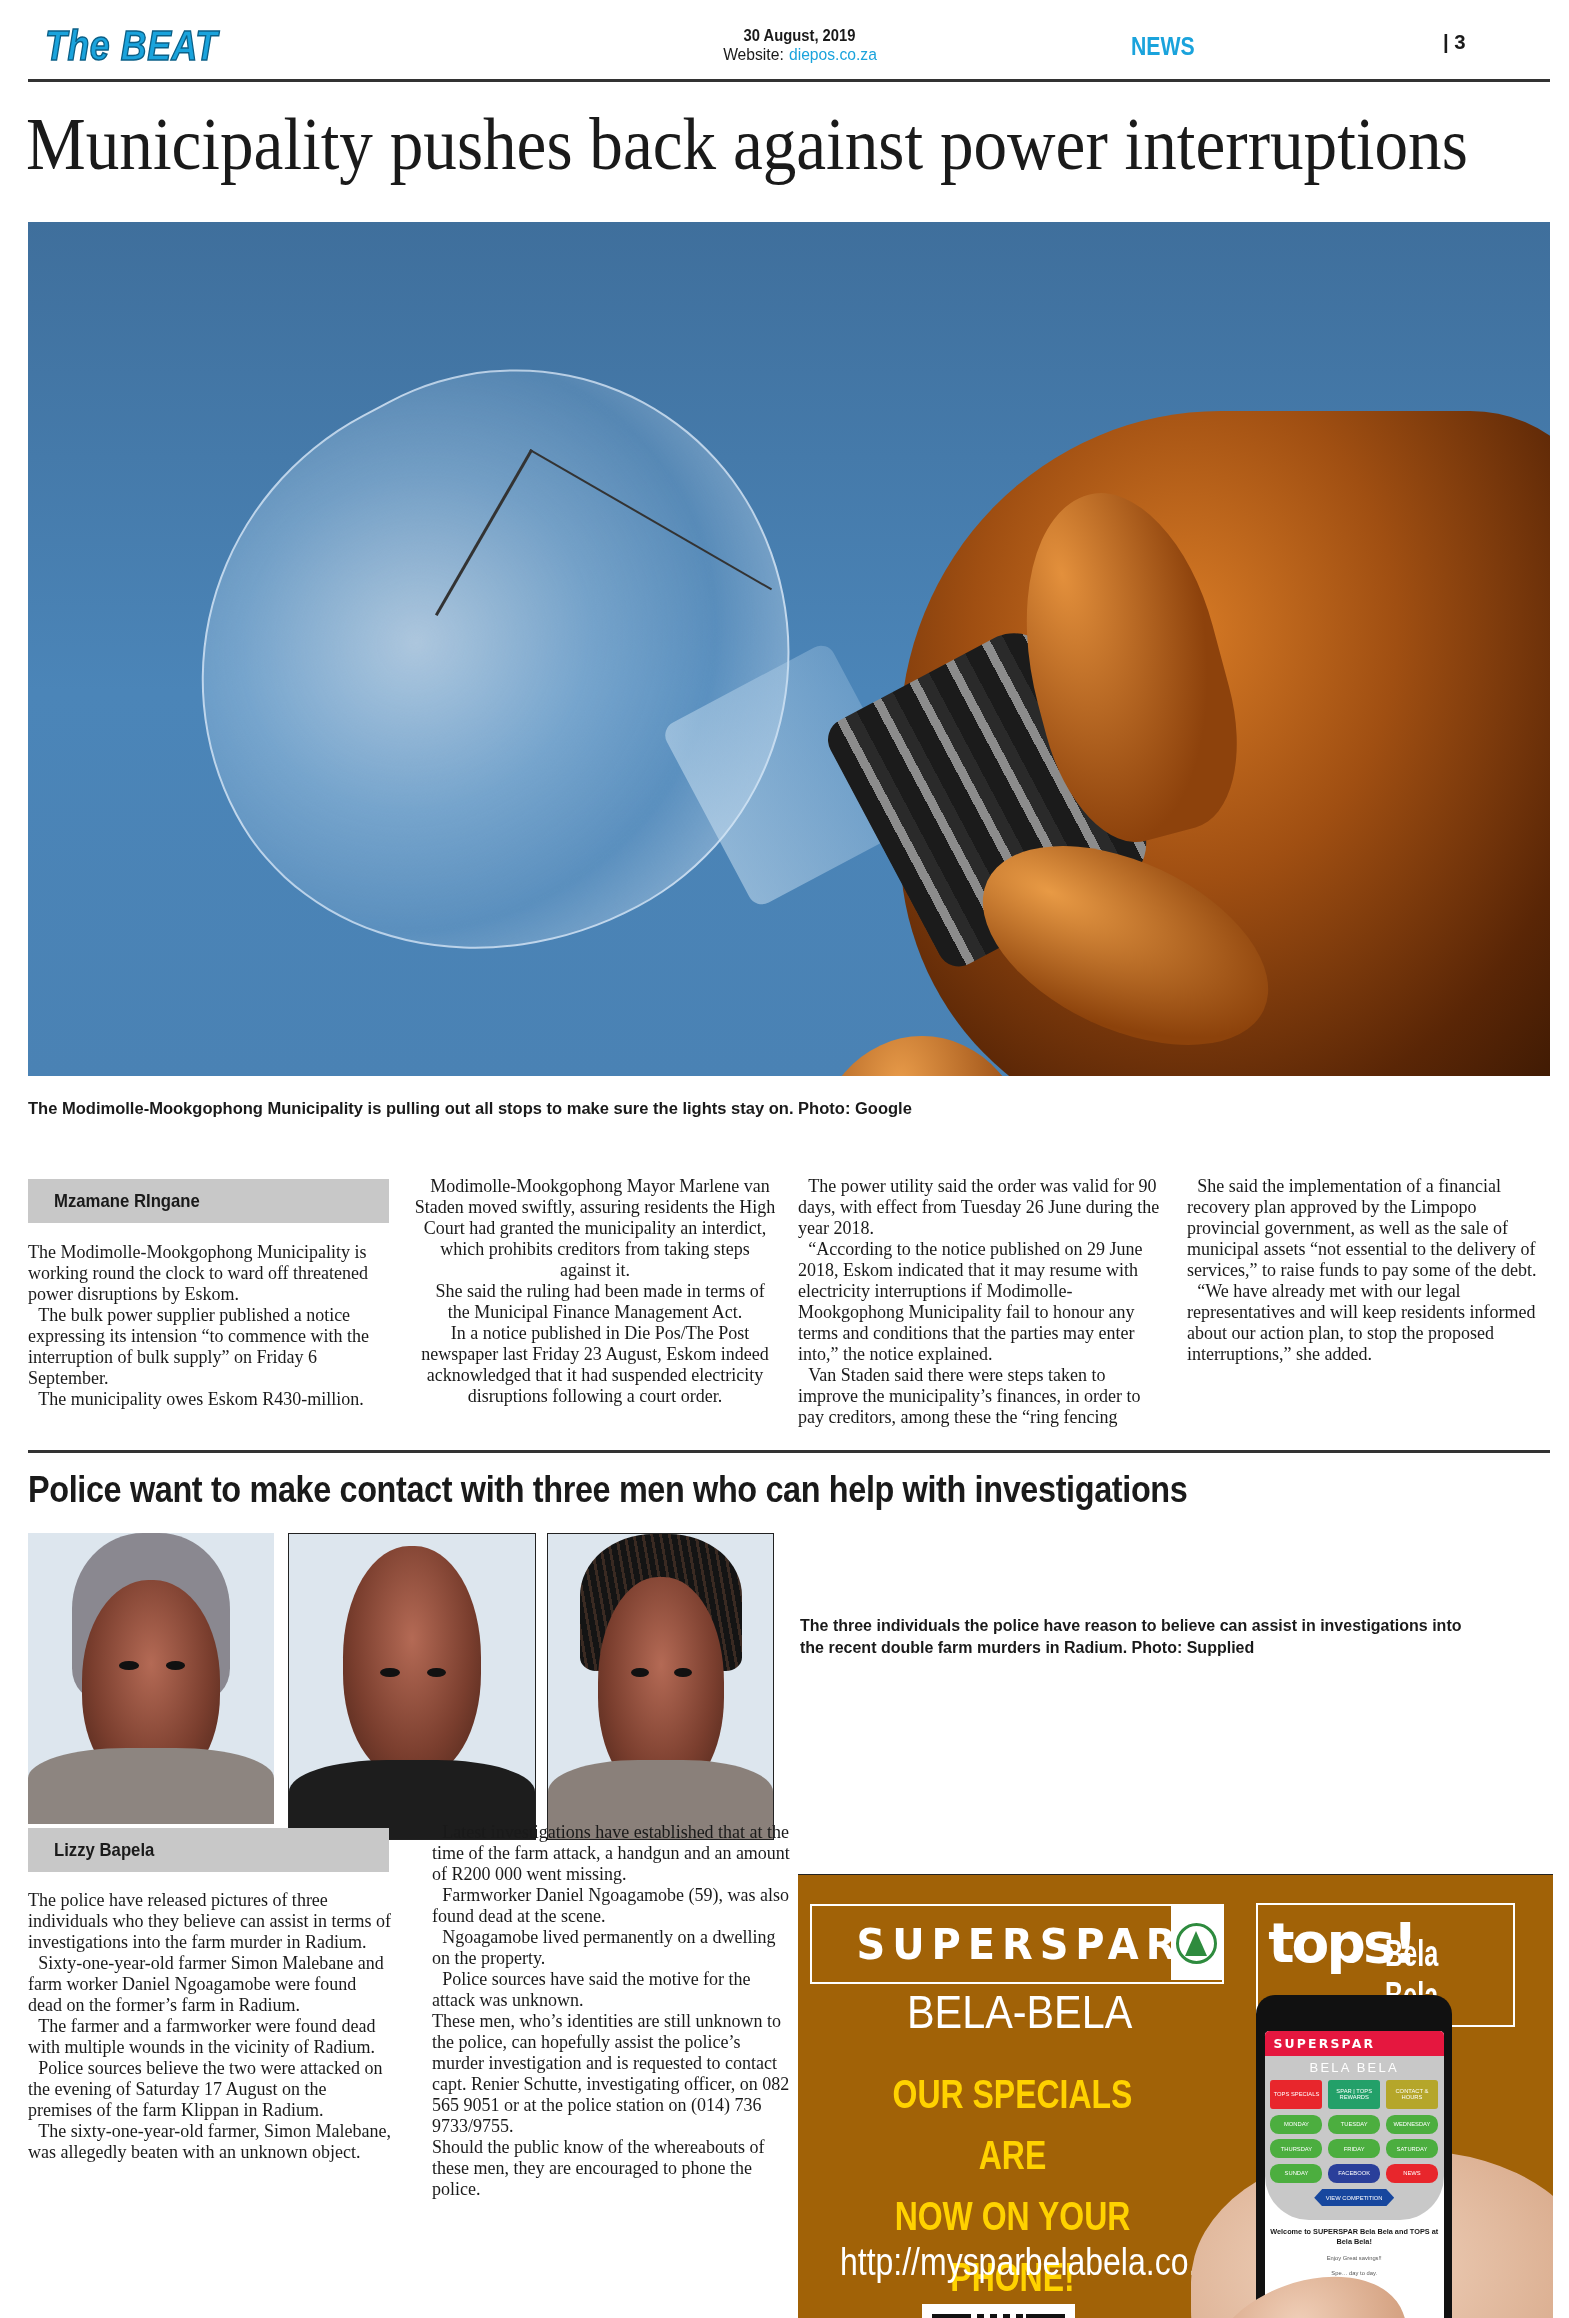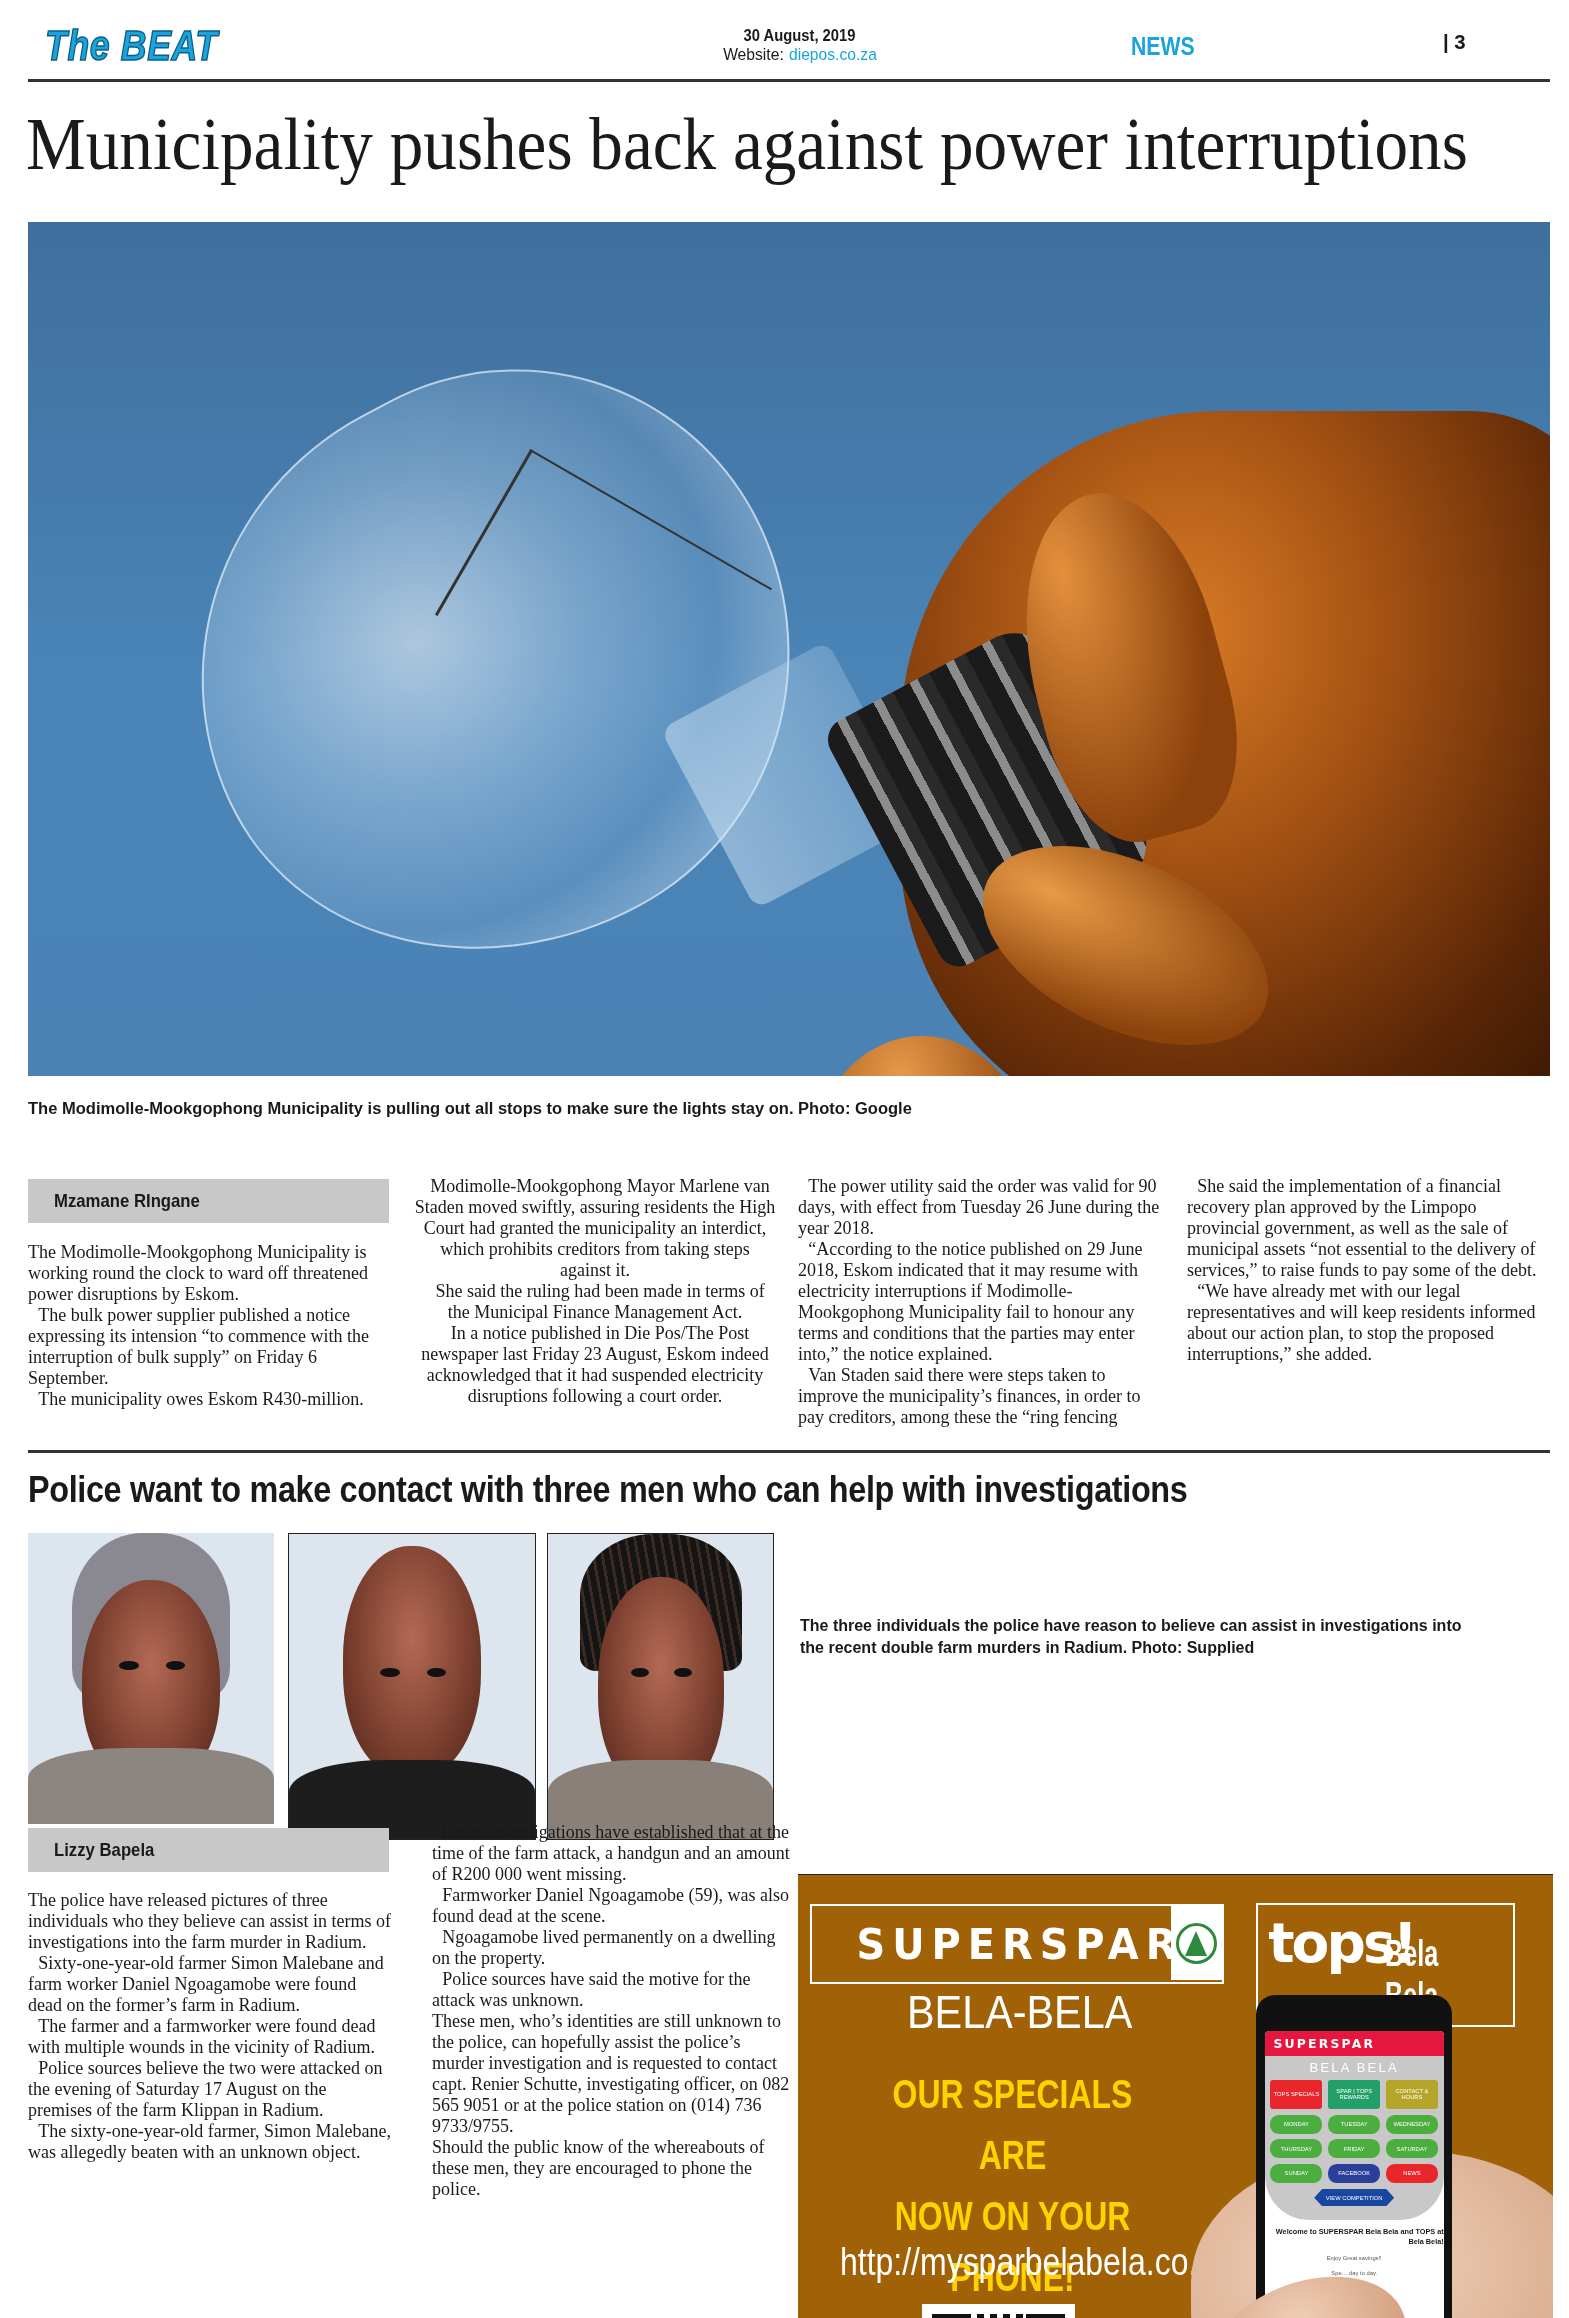--- a/index.html
+++ b/index.html
@@ -65,21 +65,21 @@
   .hand-ad{position:absolute;left:393px;top:276px;width:407px;height:291px;border-radius:45%;background:radial-gradient(ellipse at 40% 40%,#f1d4bf,#d9ab8c 70%);}
   .phone{position:absolute;left:458px;top:120px;width:196px;height:407px;background:#111;border-radius:19px;}
   .screen{position:absolute;left:8.7px;top:36px;width:179px;height:334px;background:#fff;border-radius:4.4px;overflow:hidden;}
   .screen-top{background:#c8c8c8;height:189px;border-radius:0 0 44px 44px;}
   .screen-logo{height:25px;background:#e5173f;color:#fff;font-family:"DejaVu Sans",sans-serif;font-weight:bold;font-size:12.4px;letter-spacing:2.2px;display:flex;align-items:center;padding-left:8.7px;}
   .screen-bela{text-align:center;color:#fff;font-family:"Liberation Sans",sans-serif;font-size:13px;letter-spacing:2.2px;margin:4.4px 0;}
   .sgrid{display:grid;grid-template-columns:repeat(3,1fr);gap:5.8px;padding:0 5.8px;}
   .sbtn{height:19px;border-radius:8.7px;font-family:"Liberation Sans",sans-serif;font-size:5.8px;color:#fff;display:flex;align-items:center;justify-content:center;text-align:center;line-height:6.5px;}
   .sbtn.tall{height:29px;border-radius:2.9px;}
   .scomp{margin:5.8px auto 0;width:80px;height:17.4px;background:#17479e;color:#fff;font-family:"Liberation Sans",sans-serif;font-size:5.8px;display:flex;align-items:center;justify-content:center;clip-path:polygon(10% 0,90% 0,100% 50%,90% 100%,10% 100%,0 50%);}
-  .swelcome{font-family:"Liberation Sans",sans-serif;font-weight:bold;font-size:7.3px;text-align:right;margin-top:7.3px;line-height:9.5px;}
+  .swelcome{font-family:"Liberation Sans",sans-serif;font-weight:bold;font-size:7.3px;text-align:center;margin-top:7.3px;line-height:9.5px;}
   .ssmall{font-family:"Liberation Sans",sans-serif;font-size:5.8px;text-align:center;color:#555;margin-top:8.7px;}
   .thumb{position:absolute;left:407px;top:407px;width:204px;height:131px;border-radius:50% 50% 30% 30%;background:radial-gradient(ellipse at 50% 30%,#f0cfb8,#d6a484 70%);transform:rotate(-20deg);}
 </style>
 </head>
 <body>
 
 <div class="abs logo">The BEAT</div>
 <div class="abs hdr-date">30 August, 2019</div>
 <div class="abs hdr-web">
   <span>Website:</span><span class="url">diepos.co.za</span>

